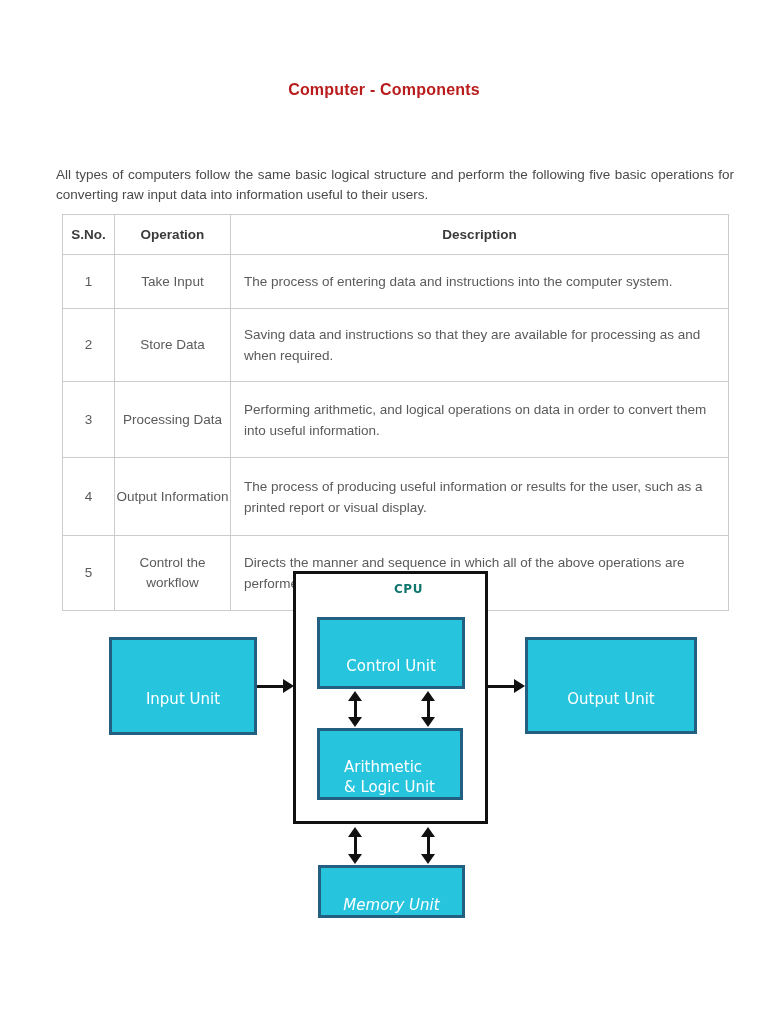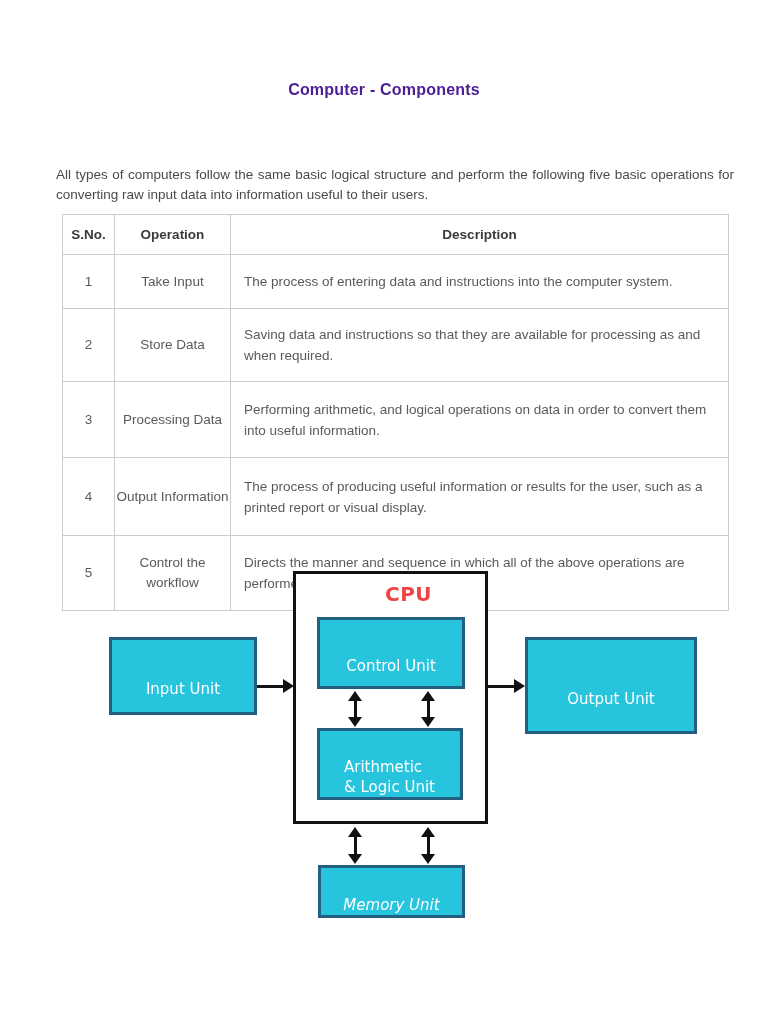--- a/index.html
+++ b/index.html
@@ -6,21 +6,21 @@
   body{
     width:768px;height:1024px;position:relative;background:#ffffff;
     font-family:"Liberation Sans", sans-serif;
     -webkit-font-smoothing:antialiased;
   }
   .abs{position:absolute;}
 
   
   .doc-title{
     left:0;top:81px;width:768px;text-align:center;
-    font-size:16px;font-weight:bold;color:#4c1d95;letter-spacing:.2px;
+    font-size:16px;font-weight:bold;color:#b91c1c;letter-spacing:.2px;
   }
   .intro{
     left:56px;top:165px;width:678px;
     font-size:13.5px;line-height:20px;color:#4a4a4a;text-align:justify;
   }
 
   
   table.ops{
     position:absolute;left:62px;top:214px;width:666px;
     border-collapse:collapse;table-layout:fixed;
@@ -48,24 +48,24 @@
     border:3px solid var(--box-border);
     box-sizing:border-box;
     display:flex;align-items:center;justify-content:center;
   }
   .cpu-box{
     left:293px;top:571px;width:195px;height:253px;
     border:3px solid var(--cpu-border);box-sizing:border-box;background:#ffffff;
   }
   .cpu-title{
     left:293px;top:582px;width:231px;text-align:center;
-    font-family:"DejaVu Sans", sans-serif;font-size:20px;font-weight:bold;color:#ef4444;
+    font-family:"DejaVu Sans", sans-serif;font-size:12px;font-weight:bold;color:#0f766e;
     letter-spacing:.5px;
   }
-  .box-input {left:109px;top:637px;width:148px;height:78px;}
+  .box-input {left:109px;top:637px;width:148px;height:98px;}
   .box-output{left:525px;top:637px;width:172px;height:97px;align-items:center;}
   .box-control{left:317px;top:617px;width:148px;height:72px;}
   .box-alu{left:317px;top:728px;width:146px;height:72px;justify-content:flex-start;align-items:center;}
   .box-alu .alu-text{padding-left:24px;text-align:left;line-height:20px;}
   .box-memory{left:318px;top:865px;width:147px;height:53px;font-style:italic;}
 
   
   .harrow{height:17px;}
   .harrow .stem{position:absolute;left:0;top:7px;height:3px;background:var(--arrow);}
   .harrow .head{

